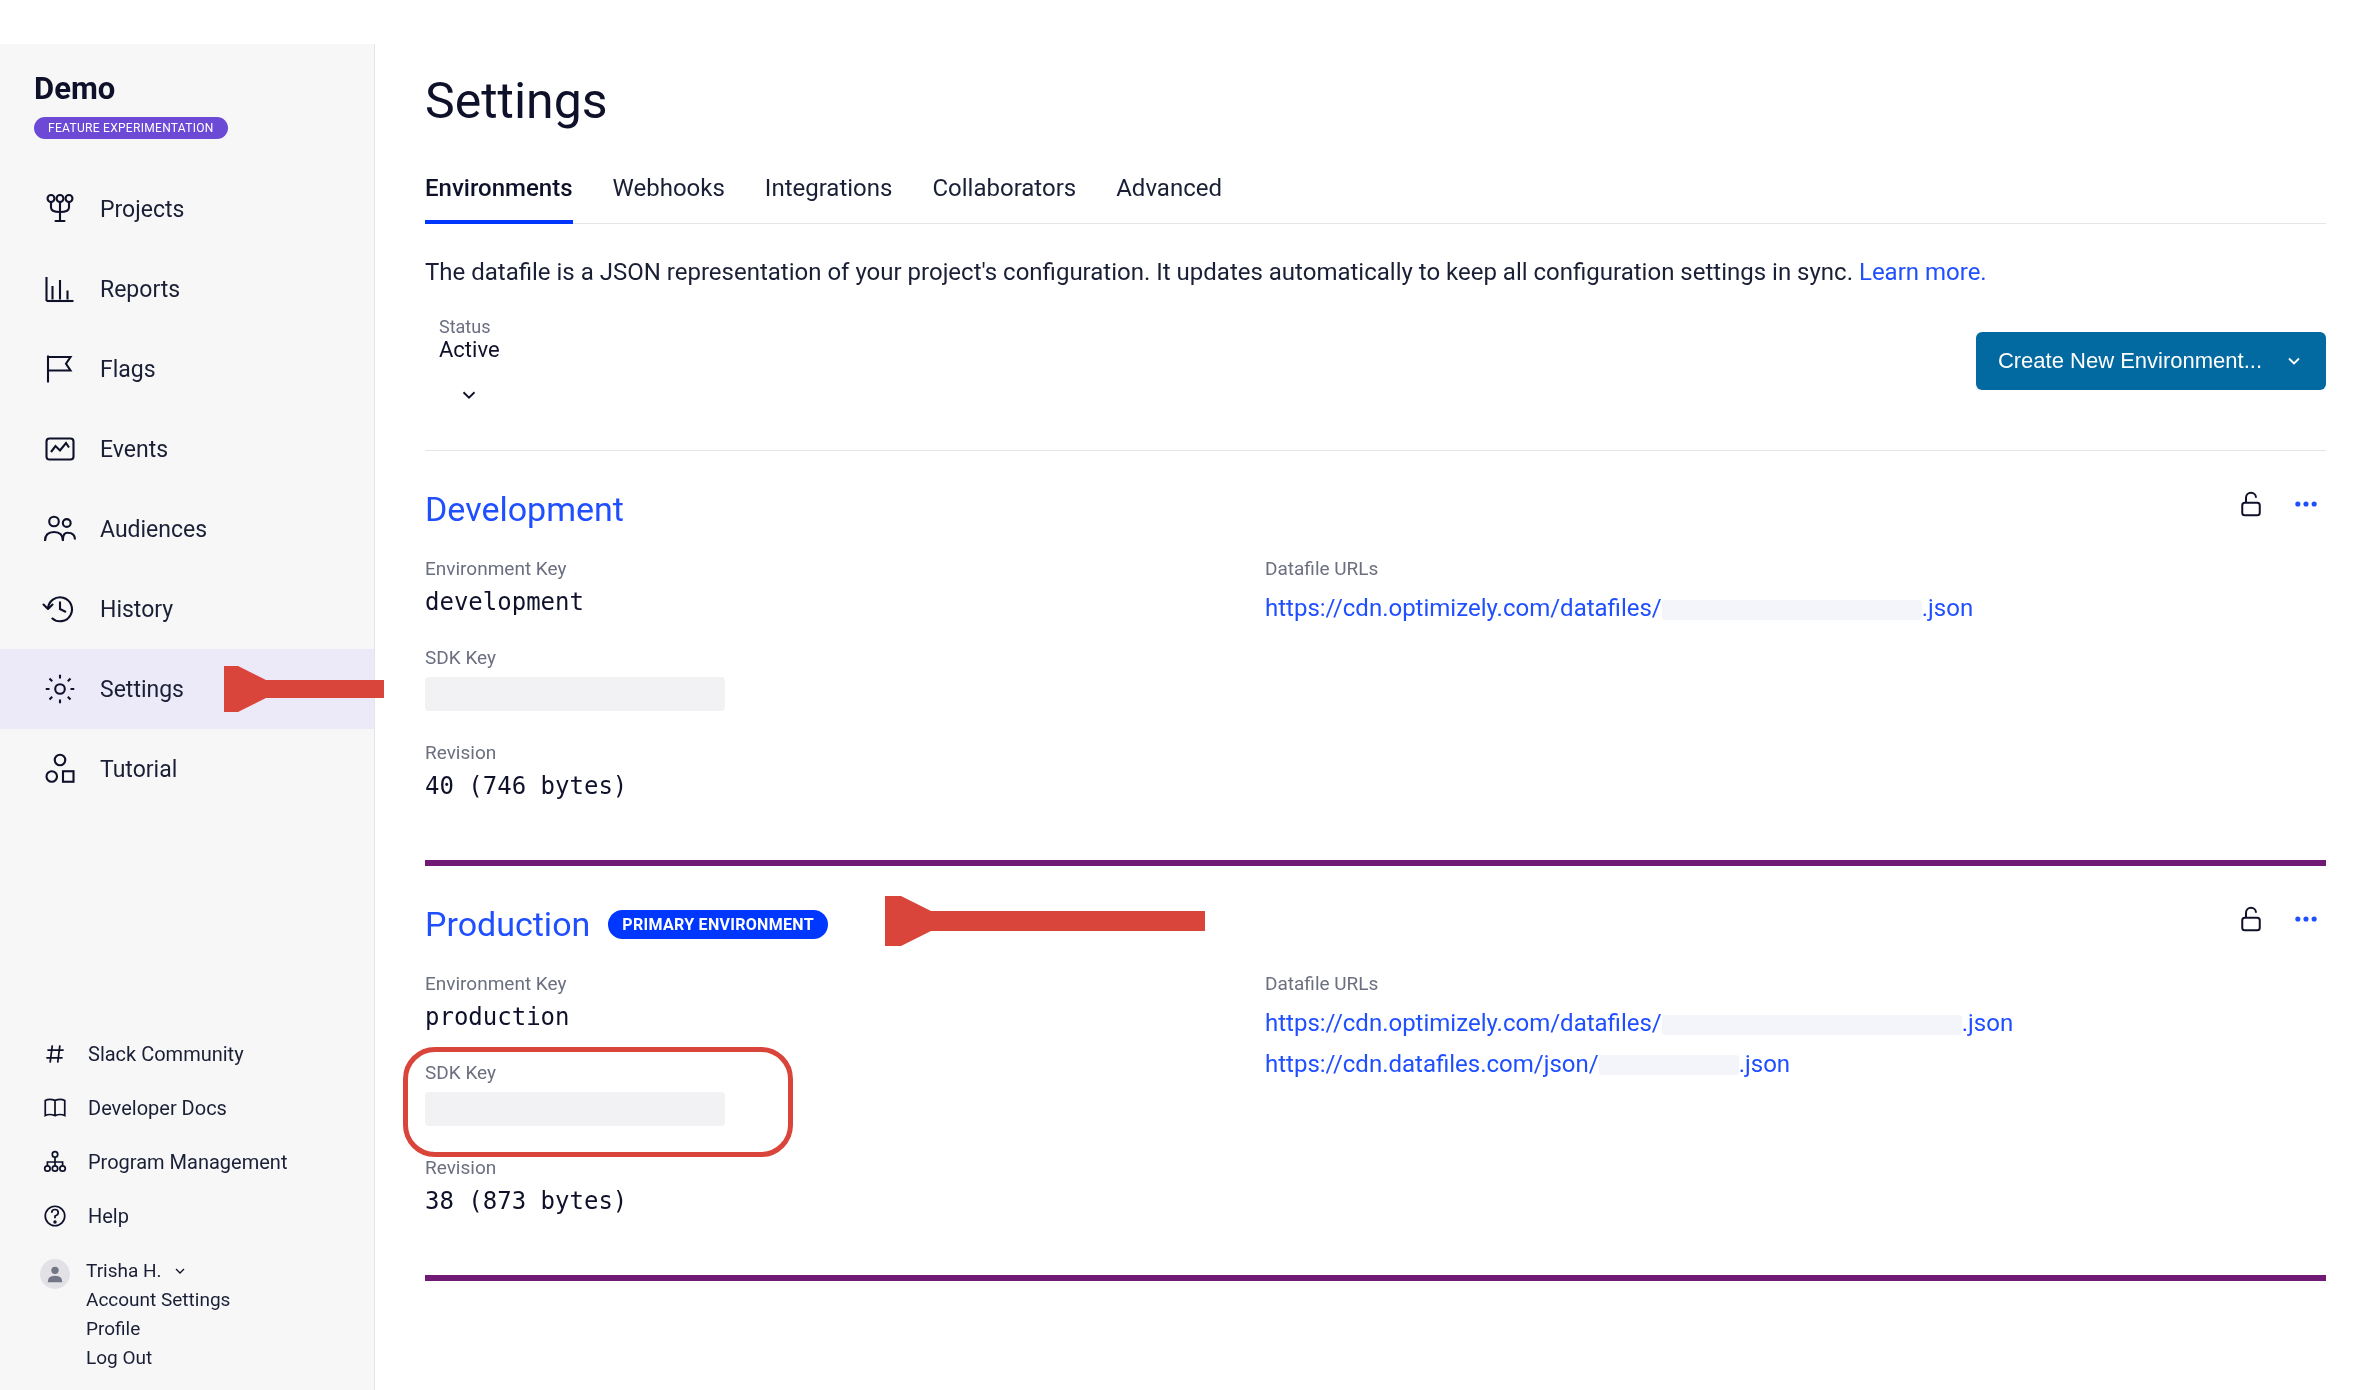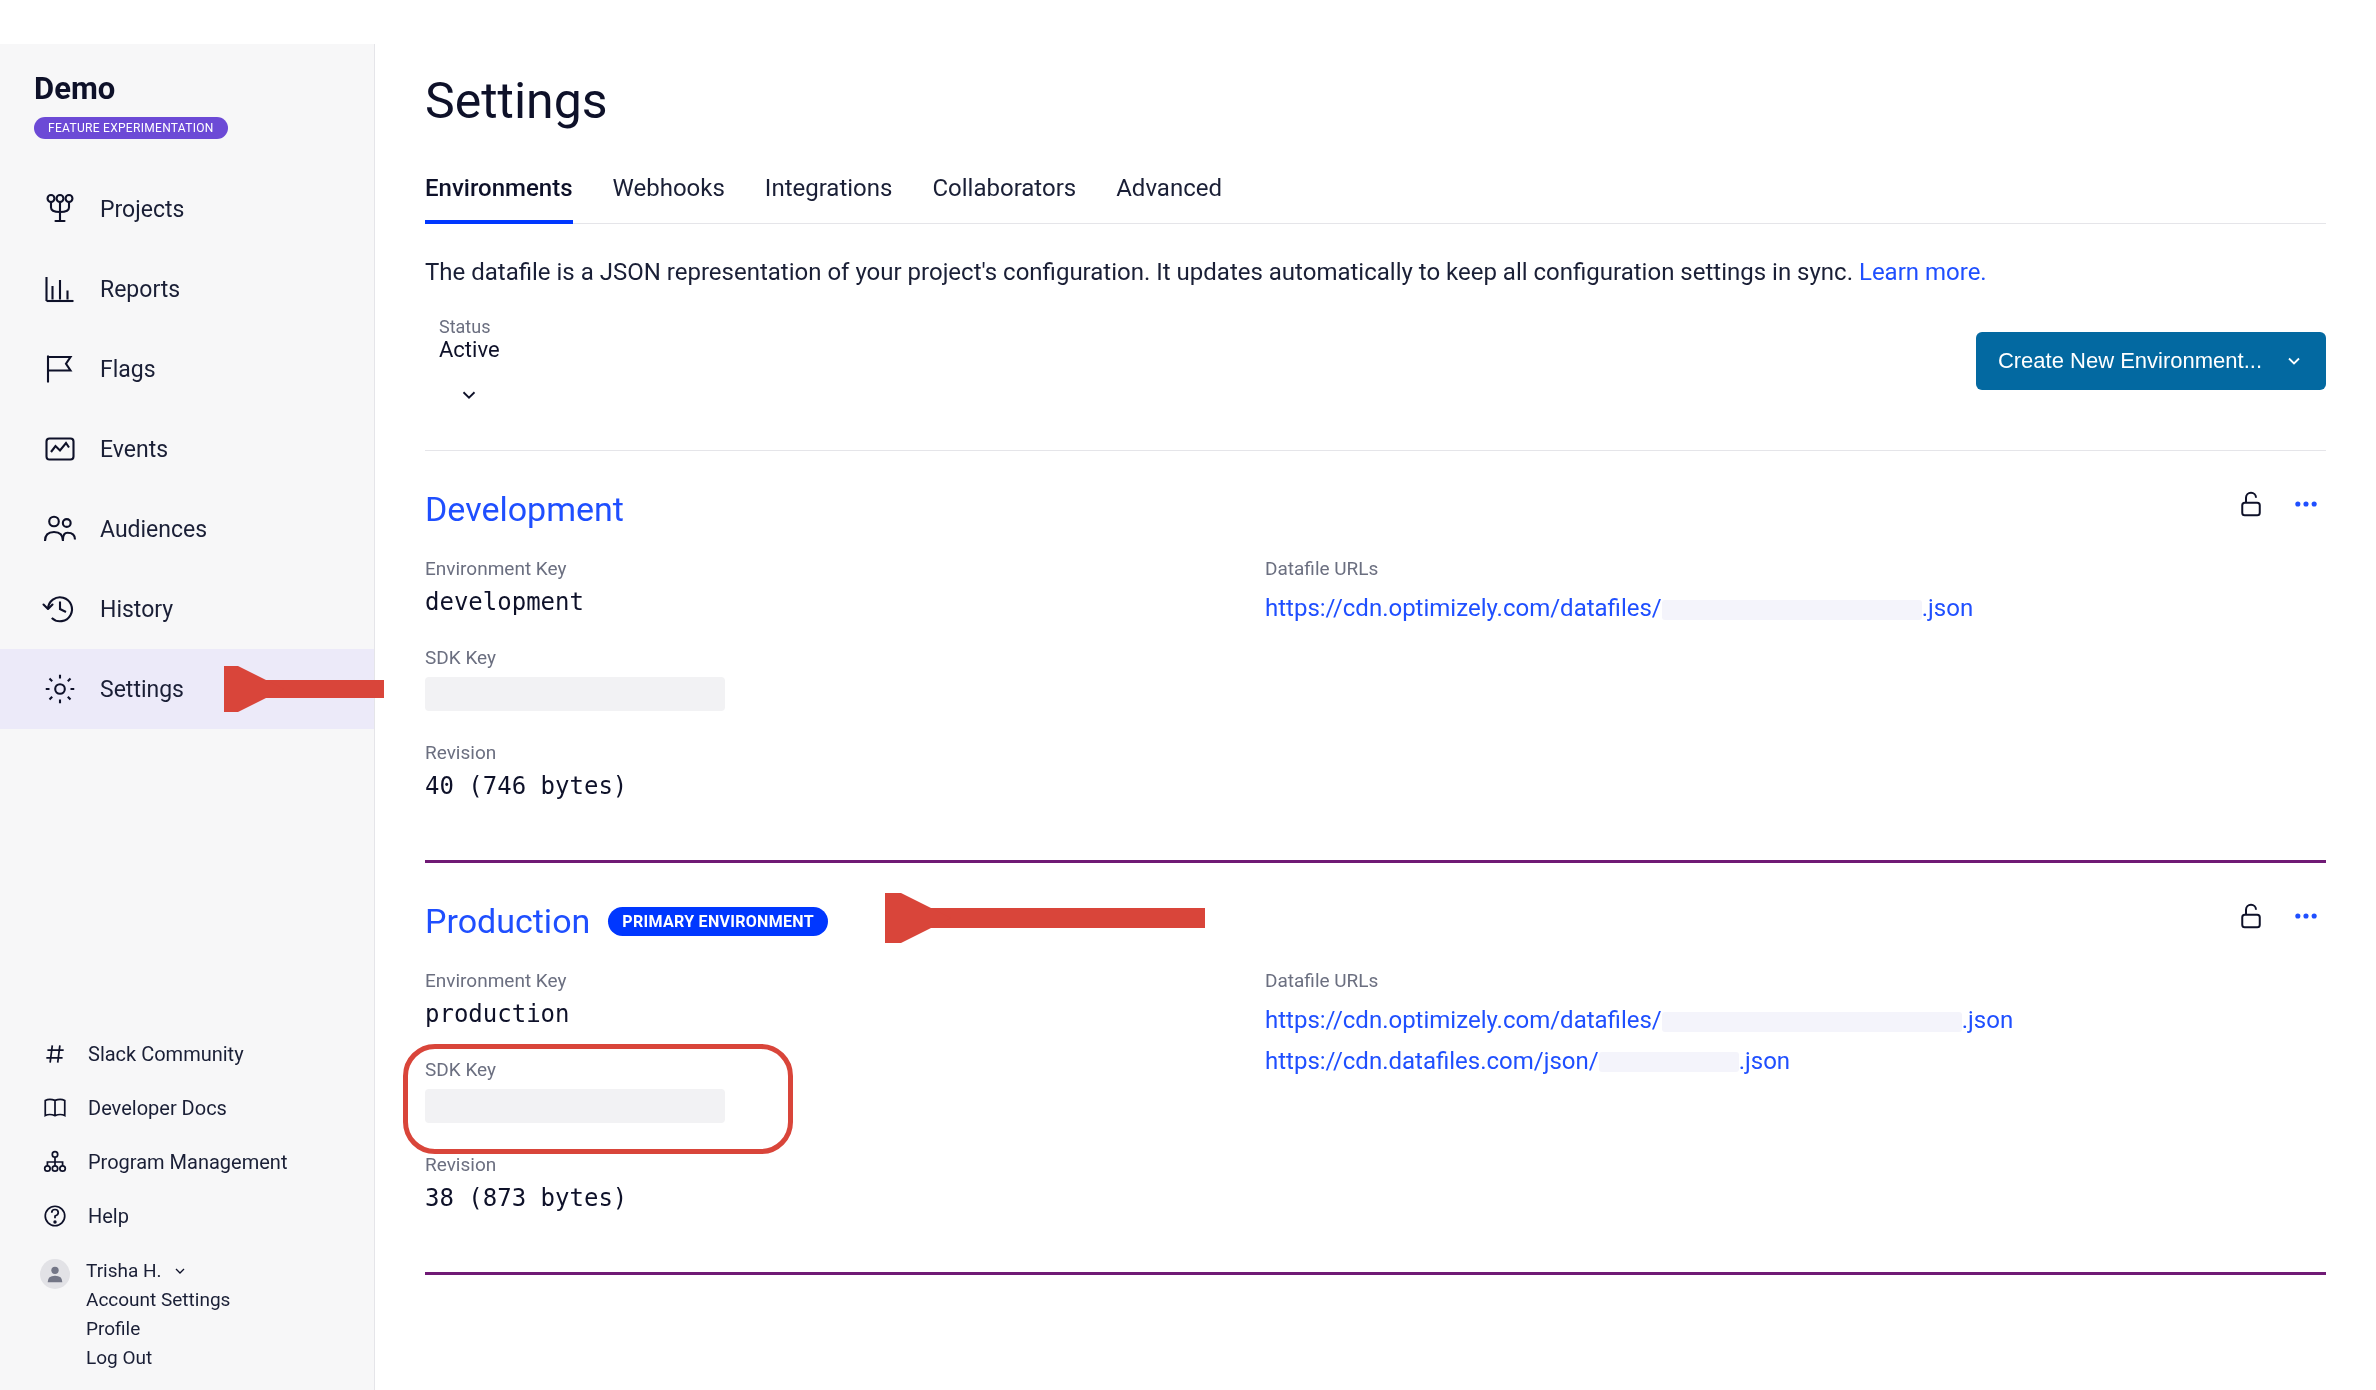--- a/index.html
+++ b/index.html
@@ -103,21 +103,21 @@
   }
   .status-filter { display:flex; align-items:center; gap:22px; padding-left:14px;flex-direction:column;}
   .status-filter .lbl { font-size:18px; color:#6b6f80;}
   .status-filter .val { font-size:22px; color:#0e1129;}
   .new-env-btn {
     background:#0369a1; color:#fff; border:none; border-radius:6px;
     padding:16px 22px; font-size:22px; display:flex; align-items:center; gap:22px;
     cursor:pointer;
   }
 
-  .env { padding: 38px 0 30px 0; border-bottom:3px solid #701a75; position:relative;}
+  .env { padding: 38px 0 30px 0; border-bottom:6px solid #701a75; position:relative;}
   .env-header { display:flex; align-items:center; gap:18px; margin-bottom:28px;}
   .env-title { font-size:34px; color:#1f4fff; font-weight:400;}
   .primary-badge {
     background:#0037ff; color:#fff; font-size:16px; font-weight:700;
     padding:5px 14px; border-radius:999px; letter-spacing:.3px;
   }
   .env-actions { position:absolute; right:6px; top:38px; display:flex; gap:26px; align-items:center;}
   .env-grid { display:flex; gap:80px;}
   .col { width:760px; }
   .field { margin-bottom:30px; }
@@ -233,20 +233,30 @@
             <defs>
                 <marker id="ah1" markerWidth="12" markerHeight="12" refX="2" refY="6" orient="auto">
               <path d="M12 0 L0 6 L12 12 Z" fill="#d9453a"></path>
                 </marker>
               </defs>
             <line x1="160" y1="23" x2="24" y2="23" stroke="#d9453a" stroke-width="18" marker-end="url(#ah1)"></line>
           </svg>
         </span>
       </div>
 
+      <div class="nav-item">
+        <span class="icon">
+          <svg width="36" height="36" viewBox="0 0 24 24" fill="none" stroke="#0e1129" stroke-width="1.4">
+            <circle cx="12" cy="6" r="3.5"></circle>
+              <circle cx="6.5" cy="17" r="3.5"></circle>
+              <rect x="14" y="13.5" width="7" height="7"></rect>
+          </svg>
+        </span>
+        <span>Tutorial</span>
+      </div>
     </nav>
 
     <div class="sidebar-spacer"></div>
 
     <div class="sidebar-footer">
       <div class="footer-link">
         <span class="icon">
           <svg width="26" height="26" viewBox="0 0 24 24" fill="none" stroke="#0e1129" stroke-width="1.6">
             <path d="M5 8.5 L20 8.5 M4 15.5 L19 15.5 M9.5 4 L7.5 20 M16.5 4 L14.5 20"></path>
           </svg>

